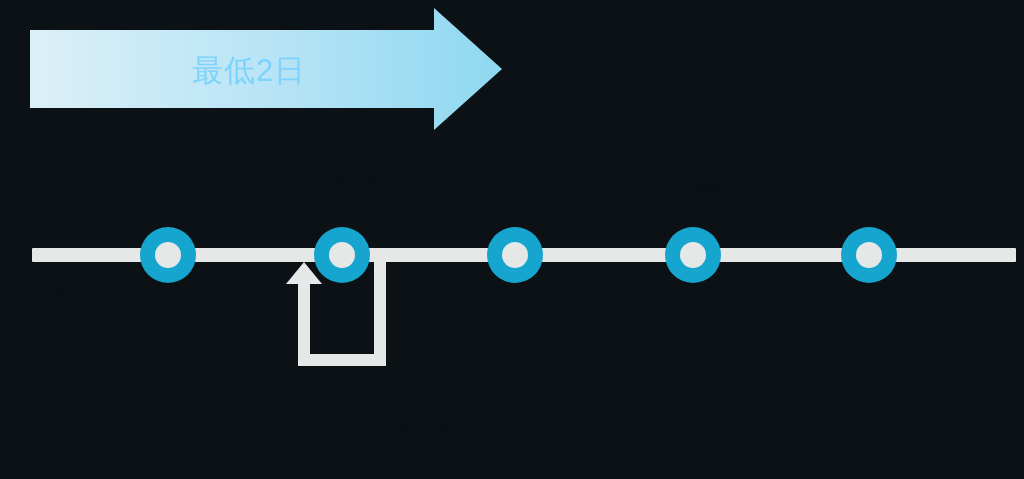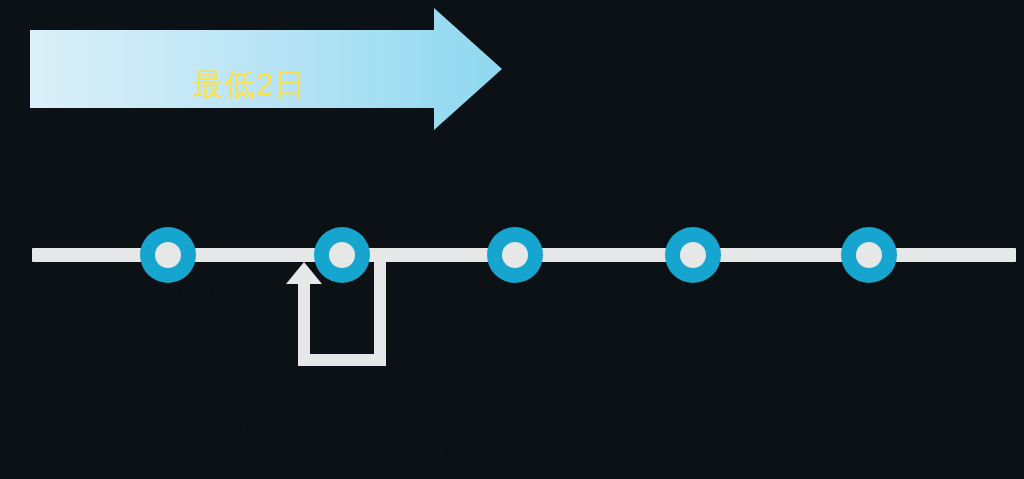--- a/index.html
+++ b/index.html
@@ -33,27 +33,27 @@
     left: 0;
     top: 0;
     width: 100%;
     height: 100%;
     display: block;
   }
   .arrow-label {
     position: absolute;
     left: 0;
     right: 0;
-    top: 16px;
+    top: 2px;
     height: 122px;
     display: flex;
     align-items: center;
     justify-content: center;
     font-size: 31px;
-    color: #fde047;
+    color: #7dd3fc;
     letter-spacing: 1px;
     padding-right: 34px;
     box-sizing: border-box;
     white-space: nowrap;
   }
 
   #arrow-1 { left: 30px; width: 472px; }
   #arrow-2 { left: 512px; width: 512px; }
 
   

